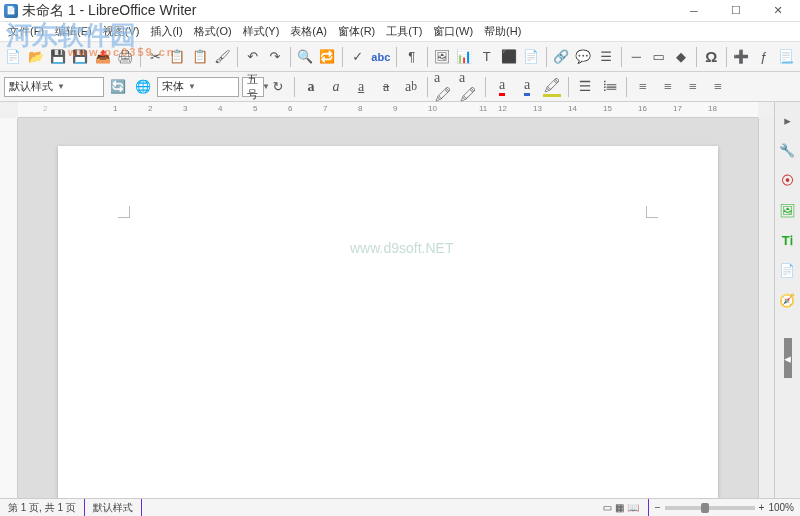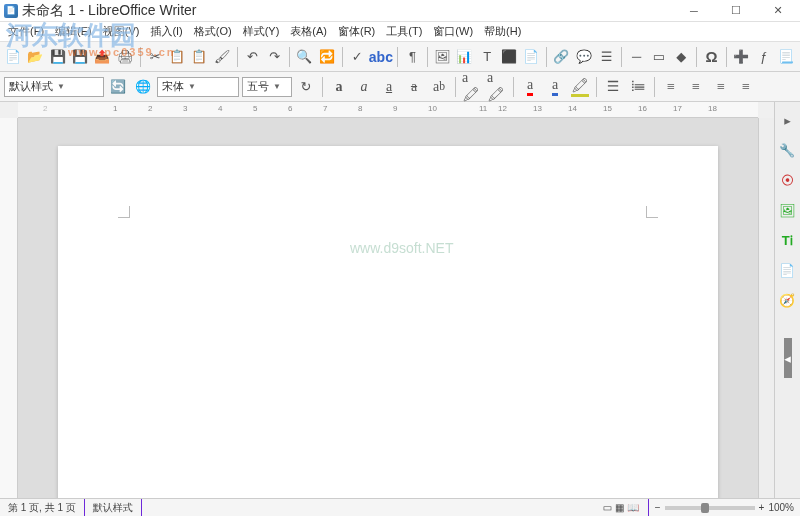--- a/index.html
+++ b/index.html
@@ -83,21 +83,21 @@
     <div class="tbtn">📋</div>
     <div class="tbtn">🖌</div>
     <div class="sep"></div>
     <div class="tbtn">↶</div>
     <div class="tbtn">↷</div>
     <div class="sep"></div>
     <div class="tbtn">🔍</div>
     <div class="tbtn">🔁</div>
     <div class="sep"></div>
     <div class="tbtn">✓</div>
-    <div class="tbtn" style="font-size: 14px; font-weight: bold; color: rgb(51, 102, 204);">abc</div>
+    <div class="tbtn" style="font-size: 11px; font-weight: bold; color: rgb(51, 102, 204);">abc</div>
     <div class="sep"></div>
     <div class="tbtn">¶</div>
     <div class="sep"></div>
     <div class="tbtn">🖼</div>
     <div class="tbtn">📊</div>
     <div class="tbtn">T</div>
     <div class="tbtn">⬛</div>
     <div class="tbtn">📄</div>
     <div class="sep"></div>
     <div class="tbtn">🔗</div>
@@ -119,21 +119,21 @@
   <div class="combo" style="width:100px">
       <span>默认样式</span>
       <span class="arrow">▼</span>
     </div>
   <div class="tbtn">🔄</div>
   <div class="tbtn">🌐</div>
   <div class="combo" style="width:82px">
       <span>宋体</span>
       <span class="arrow">▼</span>
     </div>
-  <div class="combo" style="width:50px">
+  <div class="combo" style="width:22px">
       <span>五号</span>
       <span class="arrow">▼</span>
     </div>
   <div class="tbtn">↻</div>
   <div class="sep"></div>
   <div id="toolbar2" style="display:flex;align-items:center;gap:3px">
       <div class="tbtn" style="font-size: 14px; font-family: serif;">
         <b>a</b>
       </div>
       <div class="tbtn" style="font-size: 14px; font-family: serif;">

